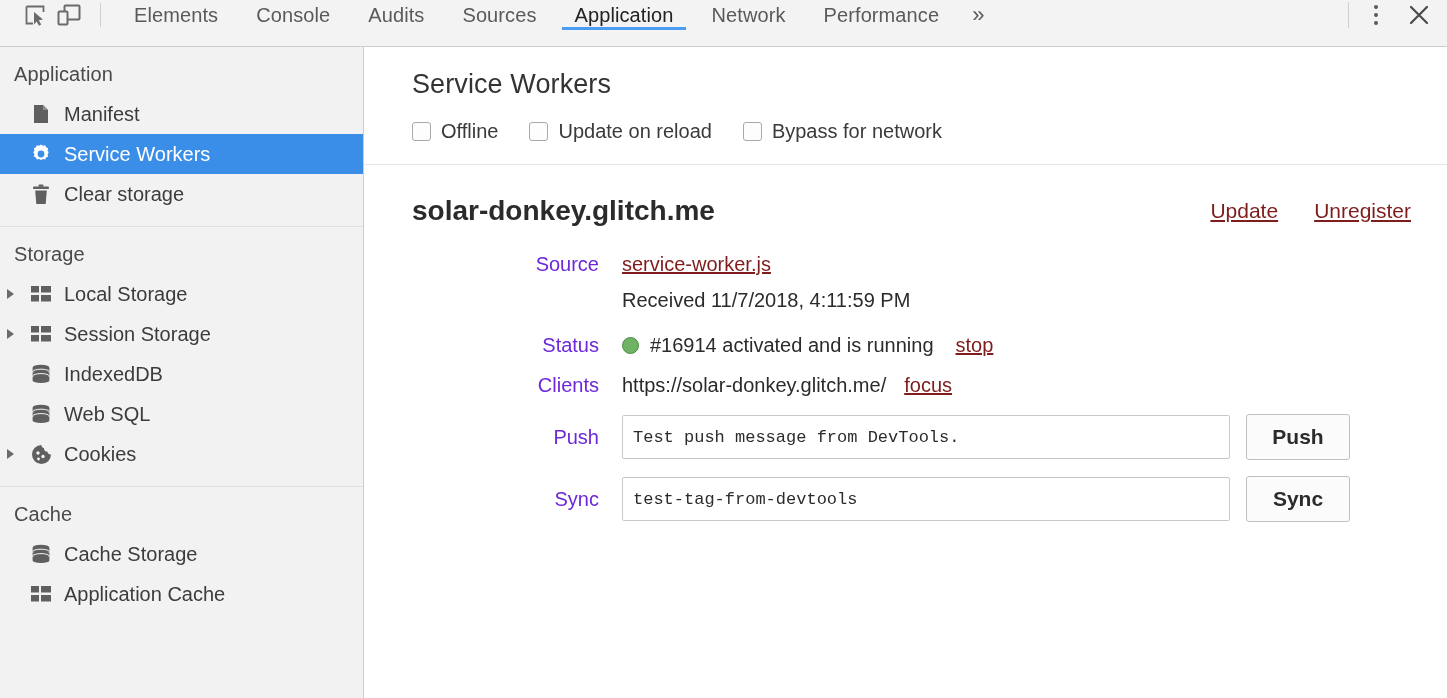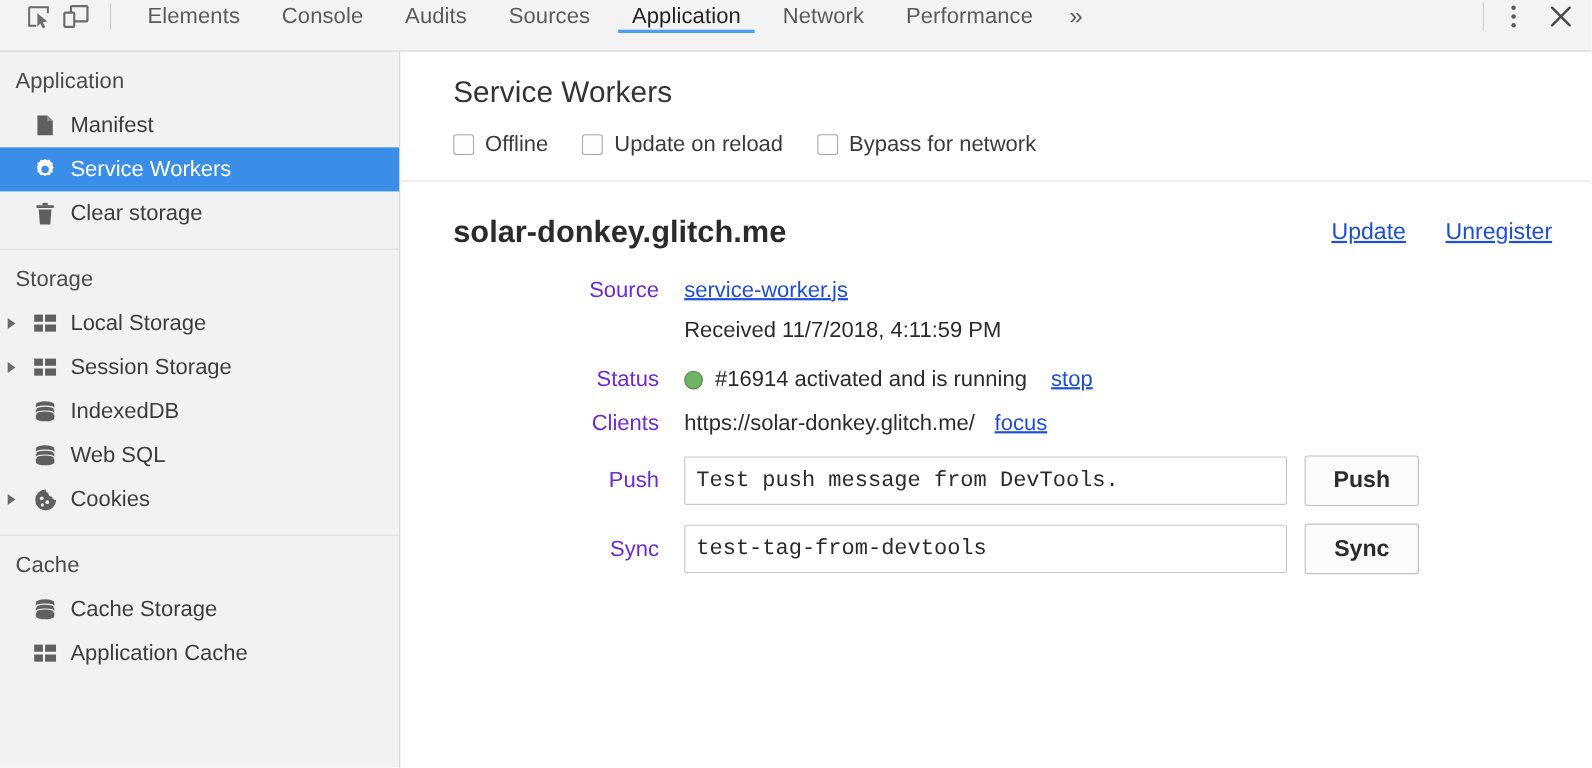--- a/index.html
+++ b/index.html
@@ -243,21 +243,21 @@
     font-size: 28px;
     font-weight: bold;
     color: #2b2b2b;
   }
   .reg-actions {
     margin-left: auto;
     display: flex;
     align-items: center;
   }
   .link {
-    color: #1d4ed8;
+    color: #7f1d1d;
     text-decoration: underline;
     cursor: pointer;
     font-size: 21px;
   }
   .reg-actions .link { margin-left: 36px; }
 
   .row {
     display: flex;
     align-items: center;
     margin-bottom: 17px;
@@ -295,27 +295,27 @@
   .stop-link { margin-left: 22px; }
   .focus-link { margin-left: 18px; }
 
   .io-row {
     display: flex;
     align-items: center;
     margin-bottom: 16px;
     padding-left: 48px;
   }
   .io-input {
-    width: 548px;
+    width: 608px;
     height: 44px;
     border: 1px solid #c8c8c8;
     border-radius: 2px;
     background: #ffffff;
     font-family: "Liberation Mono", "DejaVu Sans Mono", monospace;
-    font-size: 20px;
+    font-size: 17px;
     color: #2b2b2b;
     padding: 0 10px;
     box-sizing: border-box;
     outline: none;
   }
   .io-btn {
     margin-left: 16px;
     min-width: 104px;
     height: 46px;
     border: 1px solid #c0c0c0;

